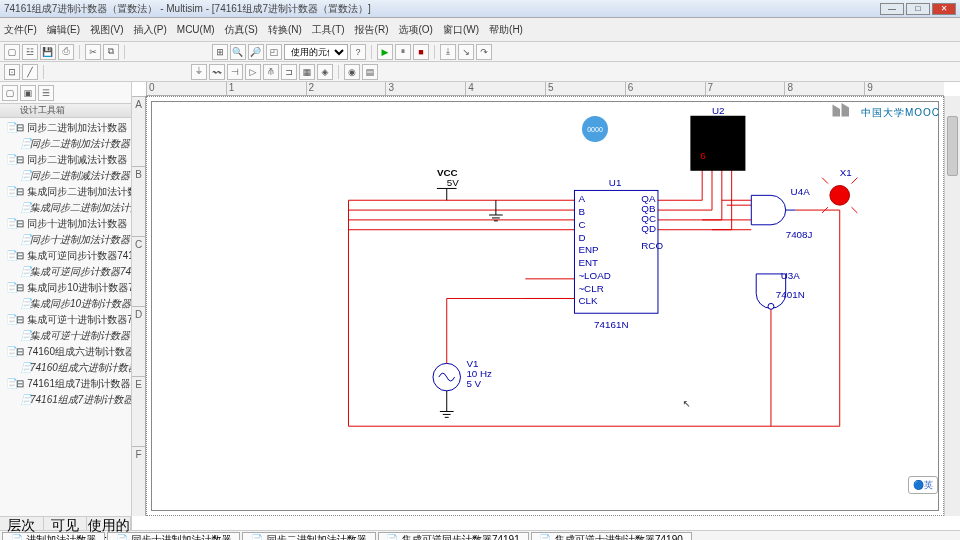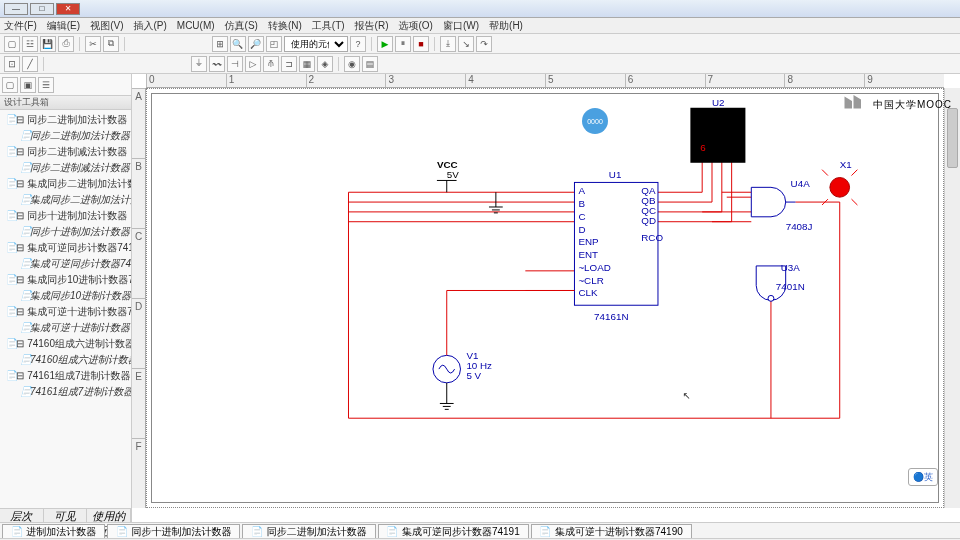--- a/index.html
+++ b/index.html
@@ -2,59 +2,60 @@
 <html><head>
 <meta charset="utf-8">
 <style>
 * { margin: 0; padding: 0; box-sizing: border-box; font-family: "Microsoft YaHei", Arial, sans-serif; font-size: 10px; }
 body { width: 960px; height: 540px; overflow: hidden; background: #fff; }
 .titlebar { height: 18px; background: linear-gradient(#e8f0f8,#d0dcf0); display: flex; align-items: center; padding: 0 4px; border-bottom: 1px solid #aaa; }
 .titlebar .title { color: #444; flex: 1; }
 .win-btns { display: flex; gap: 2px; }
 .win-btn { width: 24px; height: 12px; border: 1px solid #888; background: #e0e8f0; font-size: 8px; text-align: center; line-height: 10px; }
 .win-btn.close { background: #d04030; color: #fff; }
-.menubar { height: 16px; background: #f0f0f0; display: flex; align-items: center; padding: 0 4px; gap: 10px; border-bottom: 1px solid #ccc; }
+.menubar { height: 24px; background: #f0f0f0; display: flex; align-items: center; padding: 0 4px; gap: 10px; border-bottom: 1px solid #ccc; }
 .menubar span { color: #333; cursor: pointer; }
 .toolbar { height: 20px; background: #f4f4f4; display: flex; align-items: center; padding: 0 4px; gap: 2px; border-bottom: 1px solid #ccc; }
 .tb-btn { width: 16px; height: 16px; border: 1px solid #bbb; background: #fafafa; display: inline-flex; align-items: center; justify-content: center; font-size: 9px; color: #555; cursor: pointer; }
 .tb-sep { width: 1px; height: 14px; background: #ccc; margin: 0 3px; }
 .tb-combo { height: 16px; border: 1px solid #aaa; font-size: 9px; padding: 0 2px; background: #fff; }
 .main { display: flex; height: 448px; }
 .sidebar { width: 132px; background: #f8f8f8; border-right: 1px solid #ccc; display: flex; flex-direction: column; }
 .side-tools { height: 22px; border-bottom: 1px solid #ccc; display: flex; align-items: center; padding: 2px; gap: 2px; }
-.side-header { height: 14px; background: linear-gradient(#f0f0f0,#e0e0e0); border-bottom: 1px solid #ccc; padding: 0 4px; font-size: 9px; color: #555; }
+.side-header { height: 14px; background: linear-gradient(#f0f0f0,#e0e0e0); border-bottom: 1px solid #ccc; padding: 0 20px; font-size: 9px; color: #555; }
 .tree { flex: 1; overflow: auto; padding: 2px; font-size: 9.5px; color: #333; }
 .tree-item { padding: 1px 0 1px 14px; white-space: nowrap; cursor: pointer; }
 .tree-item.lvl1 { padding-left: 4px; }
 .tree-item.lvl2 { padding-left: 18px; font-style: italic; }
 .tree-icon { display: inline-block; width: 10px; color: #888; }
 .canvas-wrap { flex: 1; position: relative; background: #fff; overflow: hidden; }
 .ruler-h { position: absolute; top: 0; left: 14px; right: 16px; height: 14px; background: #f0f0f0; border-bottom: 1px solid #aaa; display: flex; font-size: 8px; color: #666; }
 .ruler-h div { flex: 1; border-left: 1px solid #bbb; padding-left: 2px; }
 .ruler-v { position: absolute; top: 14px; left: 0; width: 14px; bottom: 14px; background: #f0f0f0; border-right: 1px solid #aaa; display: flex; flex-direction: column; font-size: 8px; color: #666; }
 .ruler-v div { flex: 1; border-top: 1px solid #bbb; padding-top: 2px; text-align: center; }
 .canvas { position: absolute; top: 14px; left: 14px; right: 16px; bottom: 14px; background: #fff; border: 1px dotted #888; }
 .canvas-inner { position: absolute; top: 4px; left: 4px; right: 4px; bottom: 4px; border: 1px solid #888; }
 .schematic { position: absolute; inset: 0; }
 .vscroll { position: absolute; right: 0; top: 14px; bottom: 14px; width: 16px; background: #eee; border-left: 1px solid #ccc; }
 .vscroll-thumb { position: absolute; left: 2px; right: 2px; top: 20px; height: 60px; background: #ccc; border: 1px solid #aaa; border-radius: 2px; }
 .tabs-bottom { height: 16px; background: #f4f4f4; border-top: 1px solid #ccc; display: flex; align-items: center; font-size: 9px; overflow: hidden; }
 .tab { height: 14px; border: 1px solid #aaa; border-bottom: none; padding: 0 8px; margin-left: 2px; background: #fafafa; white-space: nowrap; cursor: pointer; }
 .statusbar { height: 16px; background: #f0f0f0; border-top: 1px solid #ccc; display: flex; align-items: center; justify-content: flex-end; padding: 0 6px; font-size: 9px; color: #555; gap: 8px; }
-.watermark { position: absolute; top: 16px; right: 8px; font-size: 20px; color: #000000; font-weight: 300; letter-spacing: 1px; pointer-events: none; }
+.watermark { position: absolute; top: 16px; right: 20px; font-size: 20px; color: #0369a1; font-weight: 300; letter-spacing: 1px; pointer-events: none; }
 .mooc-icon { display: inline-block; width: 30px; height: 18px; position: relative; top: 2px; }
 .badge-float { position: absolute; top: 34px; left: 450px; width: 26px; height: 26px; border-radius: 50%; background: #4aa0e0; color: #fff; font-size: 7px; display: flex; align-items: center; justify-content: center; }
 .lang-badge { position: absolute; right: 22px; bottom: 36px; width: 30px; height: 18px; border: 1px solid #aaa; border-radius: 3px; background: #fff; display: flex; align-items: center; justify-content: center; font-size: 9px; color: #36c; }
 .side-bottom-tabs { display: flex; height: 14px; background: #eee; border-top: 1px solid #ccc; }
-.side-bottom-tabs .stab { flex: 1; border-right: 1px solid #ccc; font-size: 11px; text-align: center; cursor: pointer; font-style: italic; }
+.side-bottom-tabs .stab { flex: 1; border-right: 1px solid #ccc; font-size: 14px; text-align: center; cursor: pointer; }
 </style>
 </head>
 <body>
 
 <div class="titlebar">
+  <span class="title">74161组成7进制计数器（置数法） - Multisim - [74161组成7进制计数器（置数法）]</span>
   <div class="win-btns">
     <div class="win-btn">—</div>
     <div class="win-btn">□</div>
     <div class="win-btn close">✕</div>
   </div>
 </div>
 
 <div class="menubar" id="menubar">
     <span>文件(F)</span>
     <span>编辑(E)</span>

